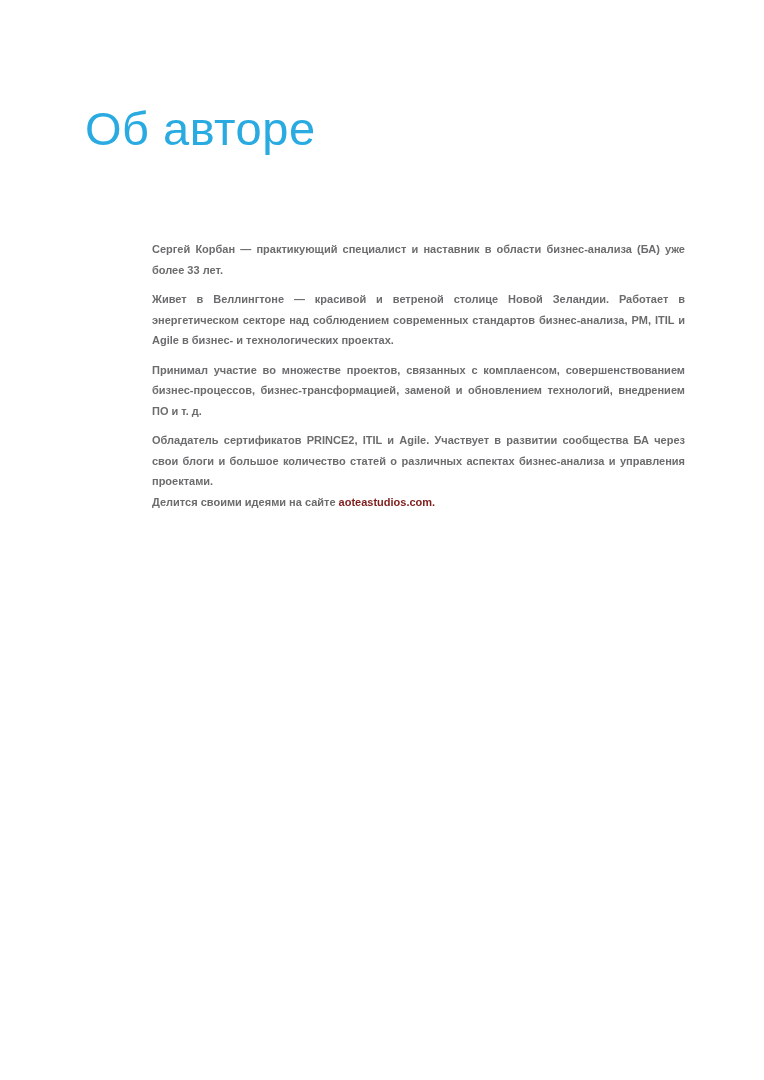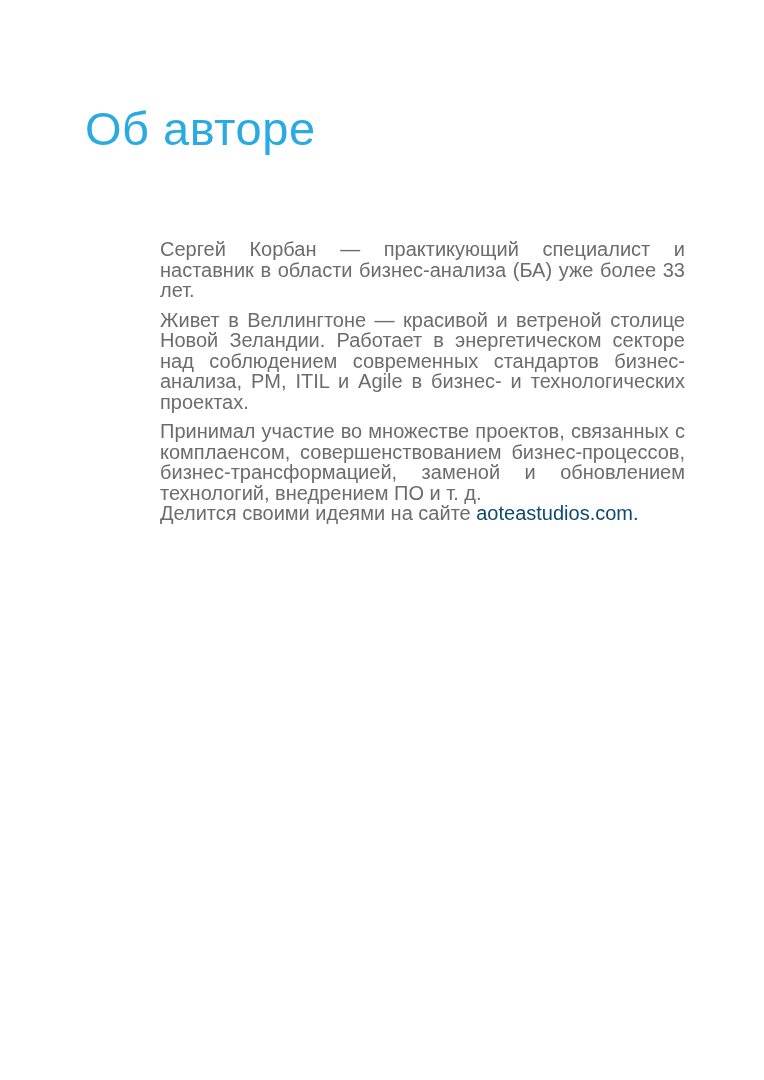--- a/index.html
+++ b/index.html
@@ -28,24 +28,24 @@
     letter-spacing: 0.5px;
     color: #29abe2;
   }
   .bio {
     position: absolute;
     left: 152px;
     top: 239px;
     width: 533px;
   }
   .bio p {
-    margin: 0 0 9px 8px;
-    font-size: 20px;
+    margin: 0 0 9px 0;
+    font-size: 11px;
     line-height: 20.5px;
-    font-weight: 400;
+    font-weight: 700;
     color: #6c6c6e;
     text-align: justify;
     hyphens: manual;
     -webkit-hyphens: manual;
   }
   .bio p:last-child {
     margin-bottom: 0;
   }
   .website-link {
     color: #29abe2;
@@ -59,18 +59,19 @@
 <div class="page">
 
   <h1 class="page-title" style="color: rgb(41, 171, 226);">Об авторе</h1>
 
   <div class="bio">
 
     <div id="bio-paragraphs">
         <p>Сергей Корбан — практикующий специалист и наставник в области бизнес-анализа (БА) уже более 33 лет.</p>
         <p>Живет в Веллингтоне — красивой и ветреной столице Новой Зеландии. Работает в энергетическом секторе над соблюдением современных стандартов бизнес-анализа, PM, ITIL и Agile в бизнес- и технологиче­ских проектах.</p>
         <p>Принимал участие во множестве проектов, связанных с комплаенсом, совершенствованием бизнес-процессов, бизнес-трансформацией, заменой и обновлением технологий, внедрением ПО и т. д.</p>
+        <p>Обладатель сертификатов PRINCE2, ITIL и Agile. Участвует в развитии сообщества БА через свои блоги и большое количество статей о раз­личных аспектах бизнес-анализа и управления проектами.</p>
       </div>
 
-    <p><span>Делится своими идеями на сайте </span><a class="website-link" href="#" style="color: #0c4a6e;">aoteastudios.com.</a></p>
+    <p><span>Делится своими идеями на сайте </span><a class="website-link" href="#" style="color: #7f1d1d;">aoteastudios.com.</a></p>
   </div>
 
 </div>
 
 </body></html>

